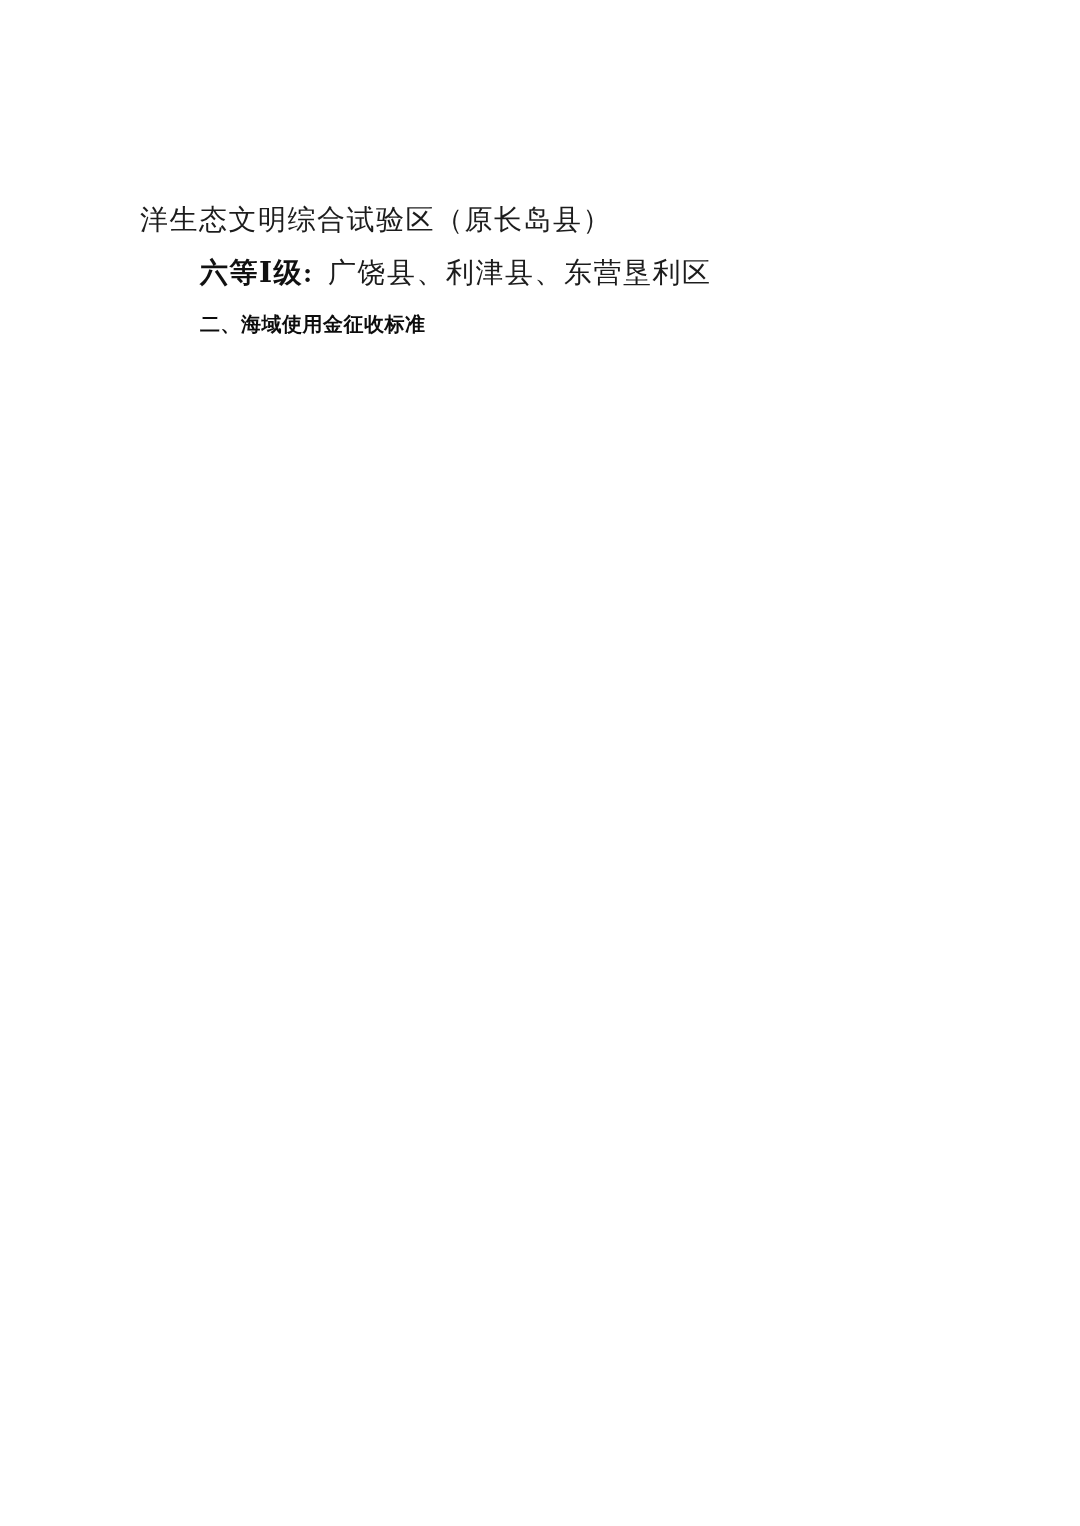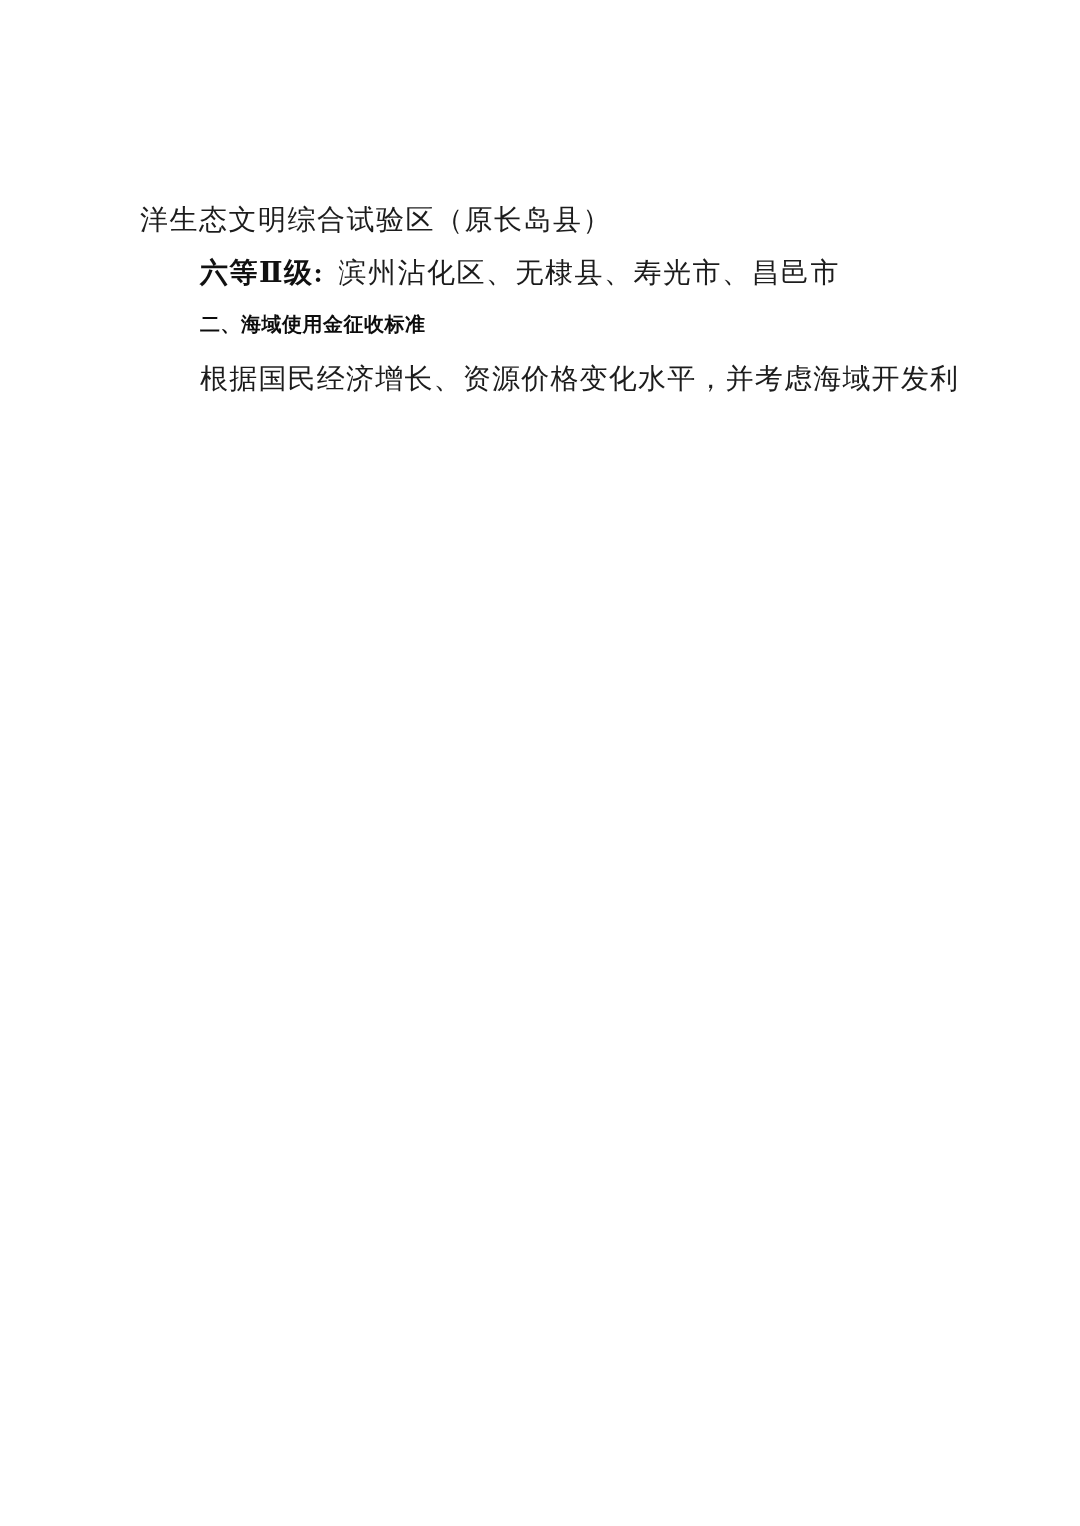--- a/index.html
+++ b/index.html
@@ -62,23 +62,22 @@
   }
 </style>
 </head>
 <body>
 
 <div class="page">
   <div class="content">
 
     <div class="line">洋生态文明综合试验区（原长岛县）</div>
 
+    <div class="line indent">
+      <span class="grade-label">六等Ⅰ级:</span><span class="grade-value">广饶县、利津县、东营垦利区</span>
+    </div>
 
-    <div class="line indent">
-      <span class="grade-label">六等Ⅱ级:</span><span class="grade-value">滨州沾化区、无棣县、寿光市、昌邑市</span>
-    </div>
 
     <div class="line indent section-heading">二、海域使用金征收标准</div>
 
-    <div class="line indent para-line">根据国民经济增长、资源价格变化水平，并考虑海域开发利</div>
 
   </div>
 </div>
 
 </body></html>

